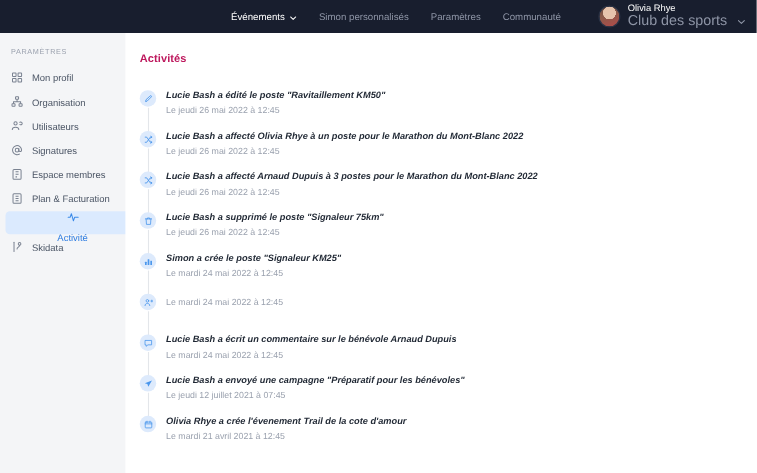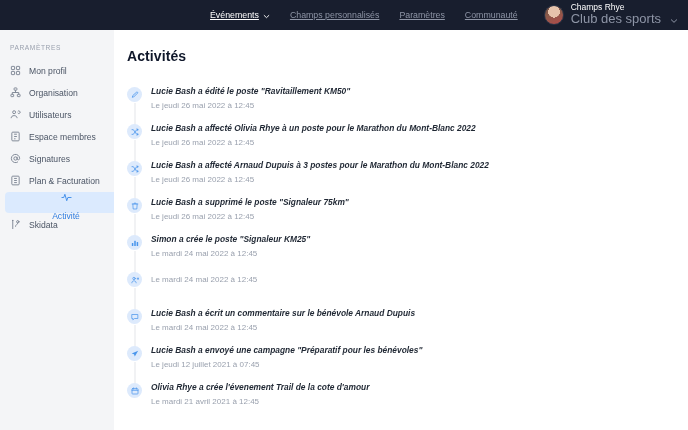--- a/index.html
+++ b/index.html
@@ -18,21 +18,21 @@
     background: #181e2e;
     display: flex; align-items: center;
   }
   .brand { display: flex; align-items: center; gap: 5px; margin-left: 12px; width: 160px; margin-top: 44px; }
   .brand-mark { width: 14px; height: 14px; flex: 0 0 14px; }
   .brand-name { color: #ffffff; font-size: 10.5px; letter-spacing: .1px; }
 
   .topnav { display: flex; align-items: center; gap: 20px; margin-left: 38px; }
   .topnav-item {
     color: #8e95a6; font-size: 8.8px; white-space: nowrap;
-    display: flex; align-items: center; gap: 4px; cursor: pointer; text-decoration: underline;
+    display: flex; align-items: center; gap: 4px; cursor: pointer;
   }
   .topnav-item.active { color: #ffffff; }
   .caret { display: inline-block; width: 7px; height: 7px; }
 
   .user-area {
     position: absolute; right: 10px; top: 0; height: 30px;
     display: flex; align-items: center; gap: 7px; cursor: pointer;
   }
   .avatar {
     width: 20px; height: 20px; border-radius: 50%;
@@ -66,21 +66,21 @@
   .side-item .si-icon { width: 11px; height: 11px; flex: 0 0 11px; color: #7a8291; }
   .side-item.active { background: #dbeafe; color: #2f7de1; flex-direction: column; }
   .side-item.active .si-icon { color: #3b8ae8; }
 
   
   .main {
     position: absolute; left: 114px; top: 30px;
     width: 574px; height: 400px; background: #ffffff;
     padding: 18px 0 0 13px;
   }
-  .page-title { font-size: 14px; color: #0f172a; font-weight: bold; letter-spacing: .1px; }
+  .page-title { font-size: 10px; color: #be185d; font-weight: bold; letter-spacing: .1px; }
 
   .timeline { margin-top: 22px; position: relative; }
   .act-row { position: relative; display: flex; gap: 9px; min-height: 37px; }
   .act-badge {
     position: relative; width: 15px; height: 15px; flex: 0 0 15px;
     border-radius: 50%; background: #ddeafc;
     display: flex; align-items: center; justify-content: center;
     margin-top: 1px; z-index: 2;
   }
   .act-badge svg { width: 8px; height: 8px; color: #4a96ec; }
@@ -112,34 +112,34 @@
     <nav class="topnav">
       <div class="topnav-item active">
         <span>Événements</span>
         <span class="caret">
           <svg viewBox="0 0 12 12" width="7" height="7">
               <path d="M2 4.2 6 8l4-3.8" fill="none" stroke="currentColor" stroke-width="1.6" stroke-linecap="round" stroke-linejoin="round"></path>
             </svg>
         </span>
       </div>
       <div class="topnav-item">
-        <span>Champs personnalisés</span>
+        <span>Simon personnalisés</span>
       </div>
       <div class="topnav-item">
         <span>Paramètres</span>
       </div>
       <div class="topnav-item">
         <span>Communauté</span>
       </div>
     </nav>
 
     <div class="user-area">
       <div class="avatar"></div>
       <div class="user-text">
-        <div class="user-name">Champs Rhye</div>
+        <div class="user-name">Olivia Rhye</div>
         <div class="user-org">Club des sports</div>
       </div>
       <span class="user-caret">
         <svg viewBox="0 0 12 12" width="8" height="8">
             <path d="M2 4.2 6 8l4-3.8" fill="none" stroke="#8e95a6" stroke-width="1.5" stroke-linecap="round" stroke-linejoin="round"></path>
           </svg>
       </span>
     </div>
   </div>
 
@@ -177,35 +177,35 @@
             <path d="M2.5 20c0-3.6 2.9-5.6 6.5-5.6s6.5 2 6.5 5.6"></path>
             <path d="M17 8.5a2.8 2.8 0 1 0 0-3"></path>
           </svg>
       </span>
       <span>Utilisateurs</span>
     </div>
 
     <div class="side-item">
       <span class="si-icon">
         <svg viewBox="0 0 24 24" width="11" height="11" fill="none" stroke="currentColor" stroke-width="2">
+            <circle cx="12" cy="12" r="3.6"></circle>
+            <path d="M15.6 8.4v5a2.9 2.9 0 0 0 5.4-1.4 9 9 0 1 0-3.6 7.2"></path>
+          </svg>
+      </span>
+      <span>Signatures</span>
+    </div>
+
+    <div class="side-item">
+      <span class="si-icon">
+        <svg viewBox="0 0 24 24" width="11" height="11" fill="none" stroke="currentColor" stroke-width="2">
             <rect x="4" y="2.5" width="16" height="19" rx="2"></rect>
             <path d="M9 7h6M9 12h6M9 17h3"></path>
           </svg>
       </span>
       <span>Espace membres</span>
-    </div>
-
-    <div class="side-item">
-      <span class="si-icon">
-        <svg viewBox="0 0 24 24" width="11" height="11" fill="none" stroke="currentColor" stroke-width="2">
-            <circle cx="12" cy="12" r="3.6"></circle>
-            <path d="M15.6 8.4v5a2.9 2.9 0 0 0 5.4-1.4 9 9 0 1 0-3.6 7.2"></path>
-          </svg>
-      </span>
-      <span>Signatures</span>
     </div>
 
     <div class="side-item">
       <span class="si-icon">
         <svg viewBox="0 0 24 24" width="11" height="11" fill="none" stroke="currentColor" stroke-width="2">
             <rect x="4" y="2.5" width="16" height="19" rx="2"></rect>
             <path d="M9 7.5h6M9 12h6M9 16.5h6"></path>
           </svg>
       </span>
       <span>Plan &amp; Facturation</span>

